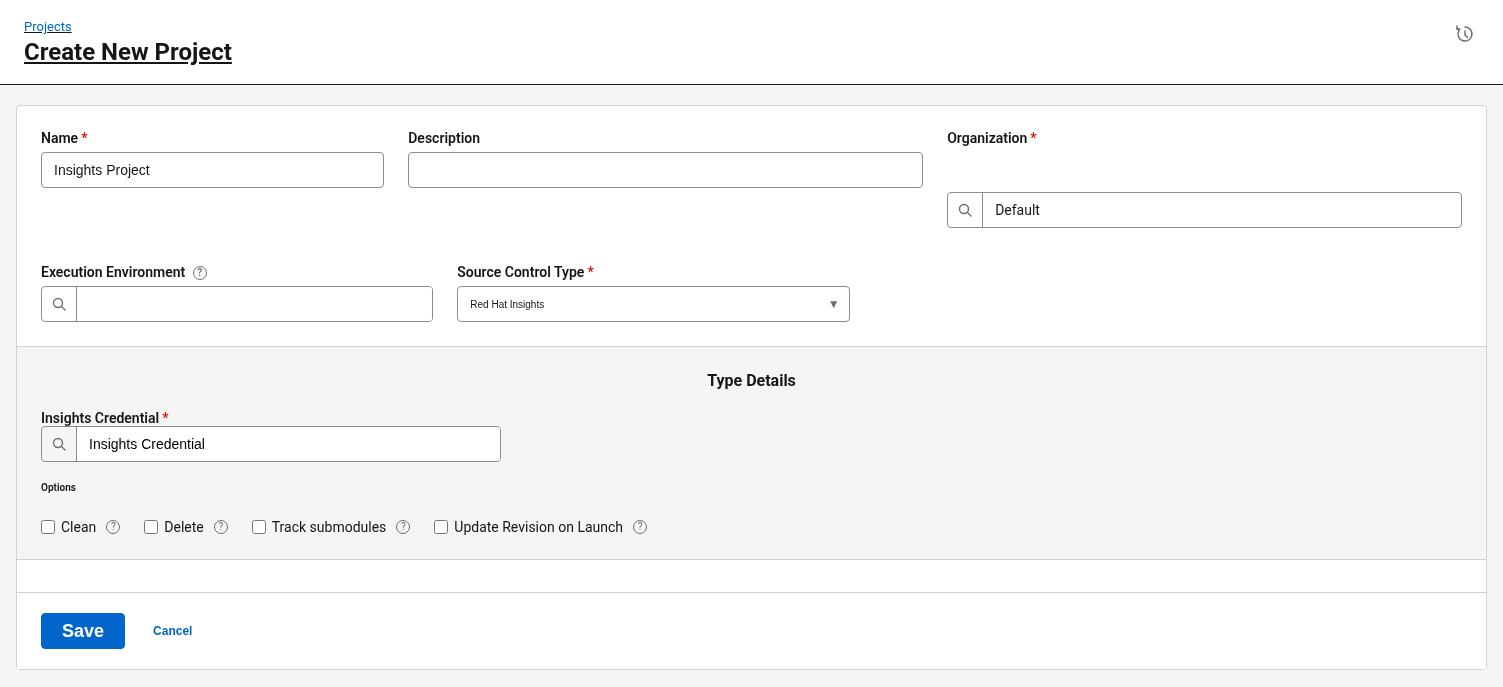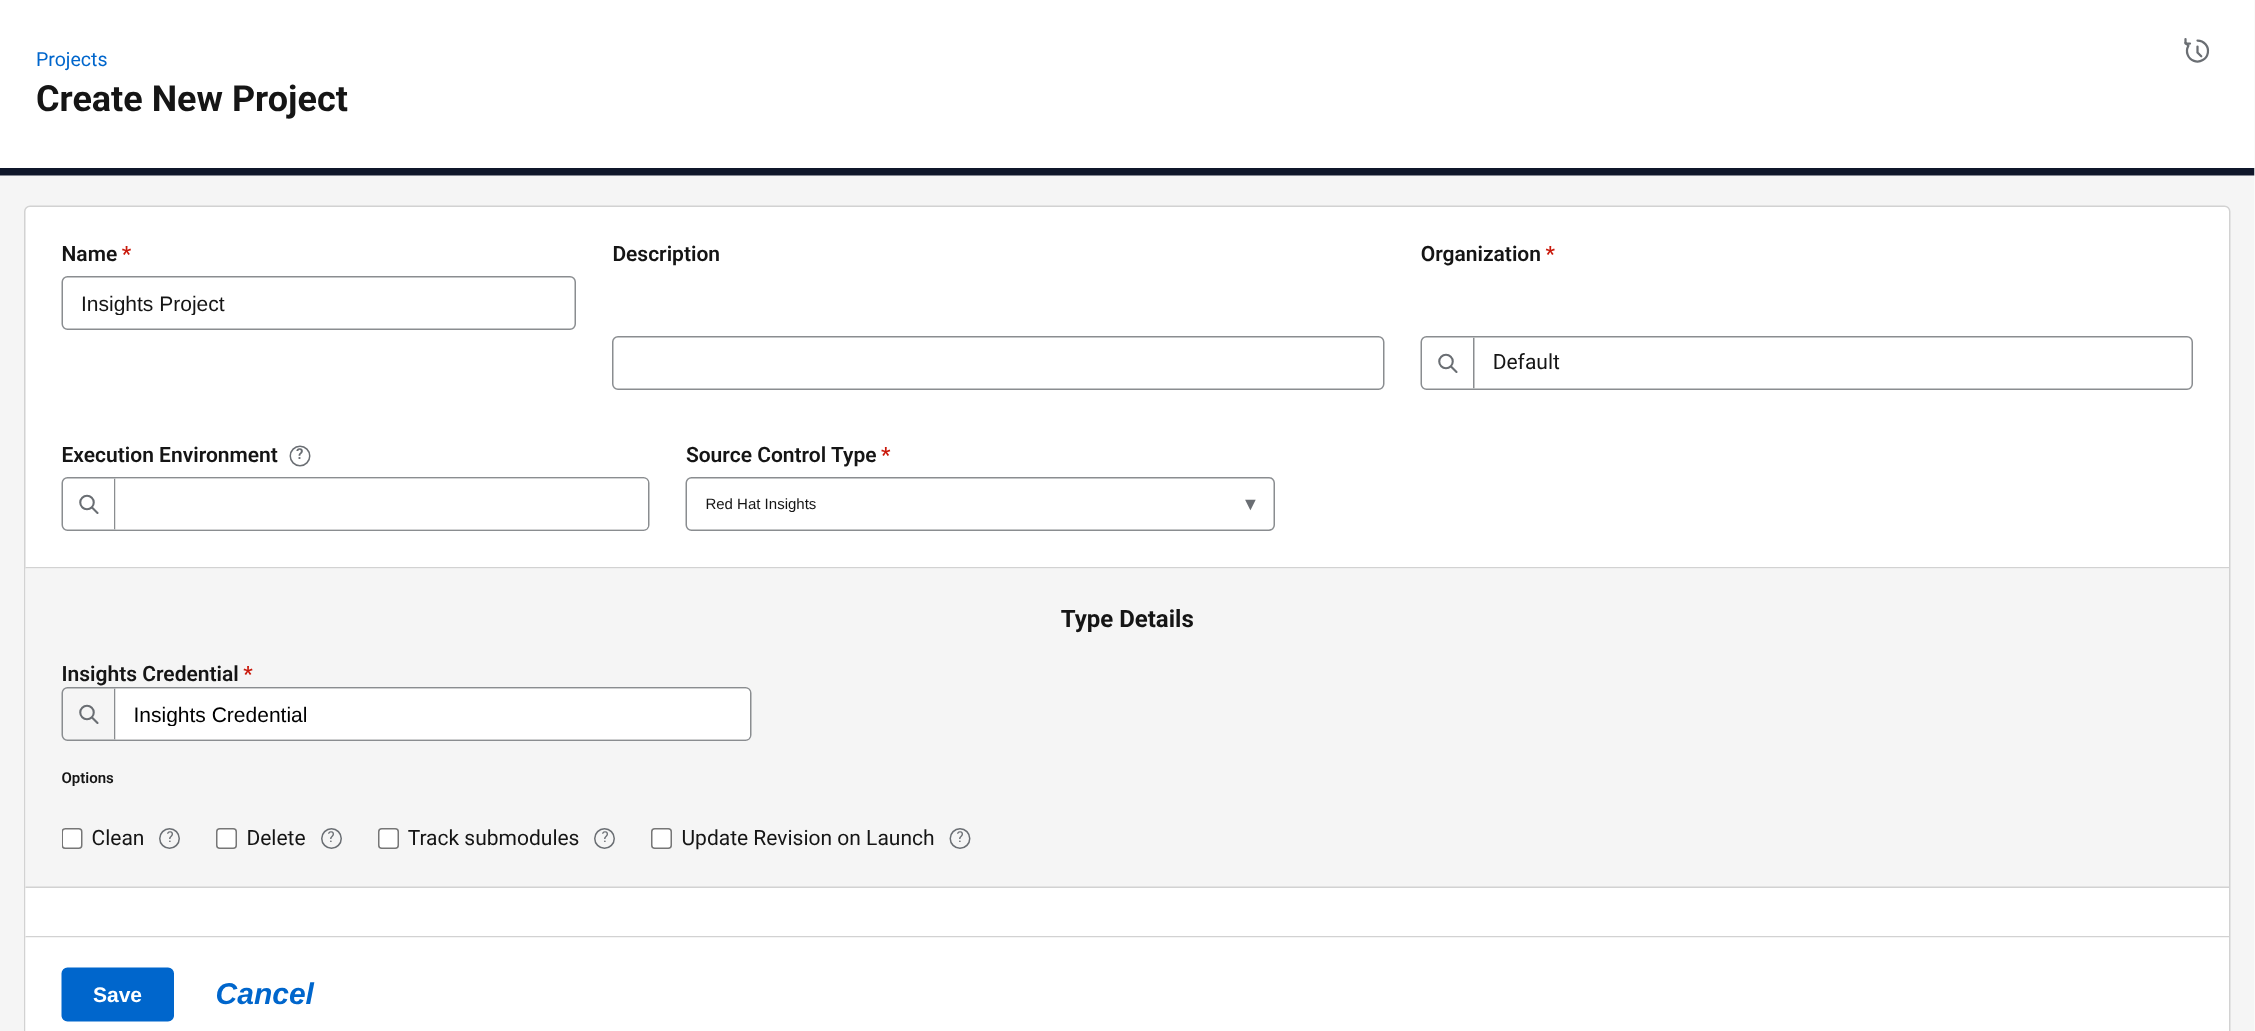--- a/index.html
+++ b/index.html
@@ -61,21 +61,21 @@
       margin-bottom: 0;
     }
 
     .form-field {
       display: flex;
       flex-direction: column;
       flex: 1;
     }
 
     .form-field.field-name { flex: 1; }
-    .form-field.field-description { flex: 1.5; justify-content: space-between; }
+    .form-field.field-description { flex: 1.5; }
     .form-field.field-organization { flex: 1.5; gap: 40px; }
 
     .field-label {
       font-size: 14px;
       font-weight: 600;
       margin-bottom: 6px;
       color: #151515;
     }
 
     .field-label .required {
@@ -250,44 +250,44 @@
       align-items: center;
       gap: 16px;
     }
 
     .btn-save {
       background: #0066cc;
       color: #fff;
       border: 1px solid #0066cc;
       border-radius: 4px;
       padding: 6px 20px;
-      font-size: 14px;
+      font-size: 18px;
       font-weight: 600;
       cursor: pointer;
       height: 36px;
     }
 
     .btn-cancel {
       background: none;
       color: #0066cc;
       border: none;
       padding: 6px 12px;
-      font-size: 20px;
+      font-size: 12px;
       font-weight: 600;
       cursor: pointer;
       height: 36px;
-      font-style: italic;
     }
 
     
     .page-header-wrapper {
       position: relative;
       background: #fff;
-      border-bottom: 5px solid #0f172a;
-      padding: 32px 24px;
+      border-bottom: 1px solid #0f172a;
+      padding: 18px 24px;
+      text-decoration: underline;
     }
   </style>
 </head>
 <body>
 
 <div class="page-header-wrapper">
   <a class="breadcrumb-link">Projects</a>
   <h1 class="page-title">Create New Project</h1>
   <div class="header-actions">
     <button class="icon-btn" title="History">

